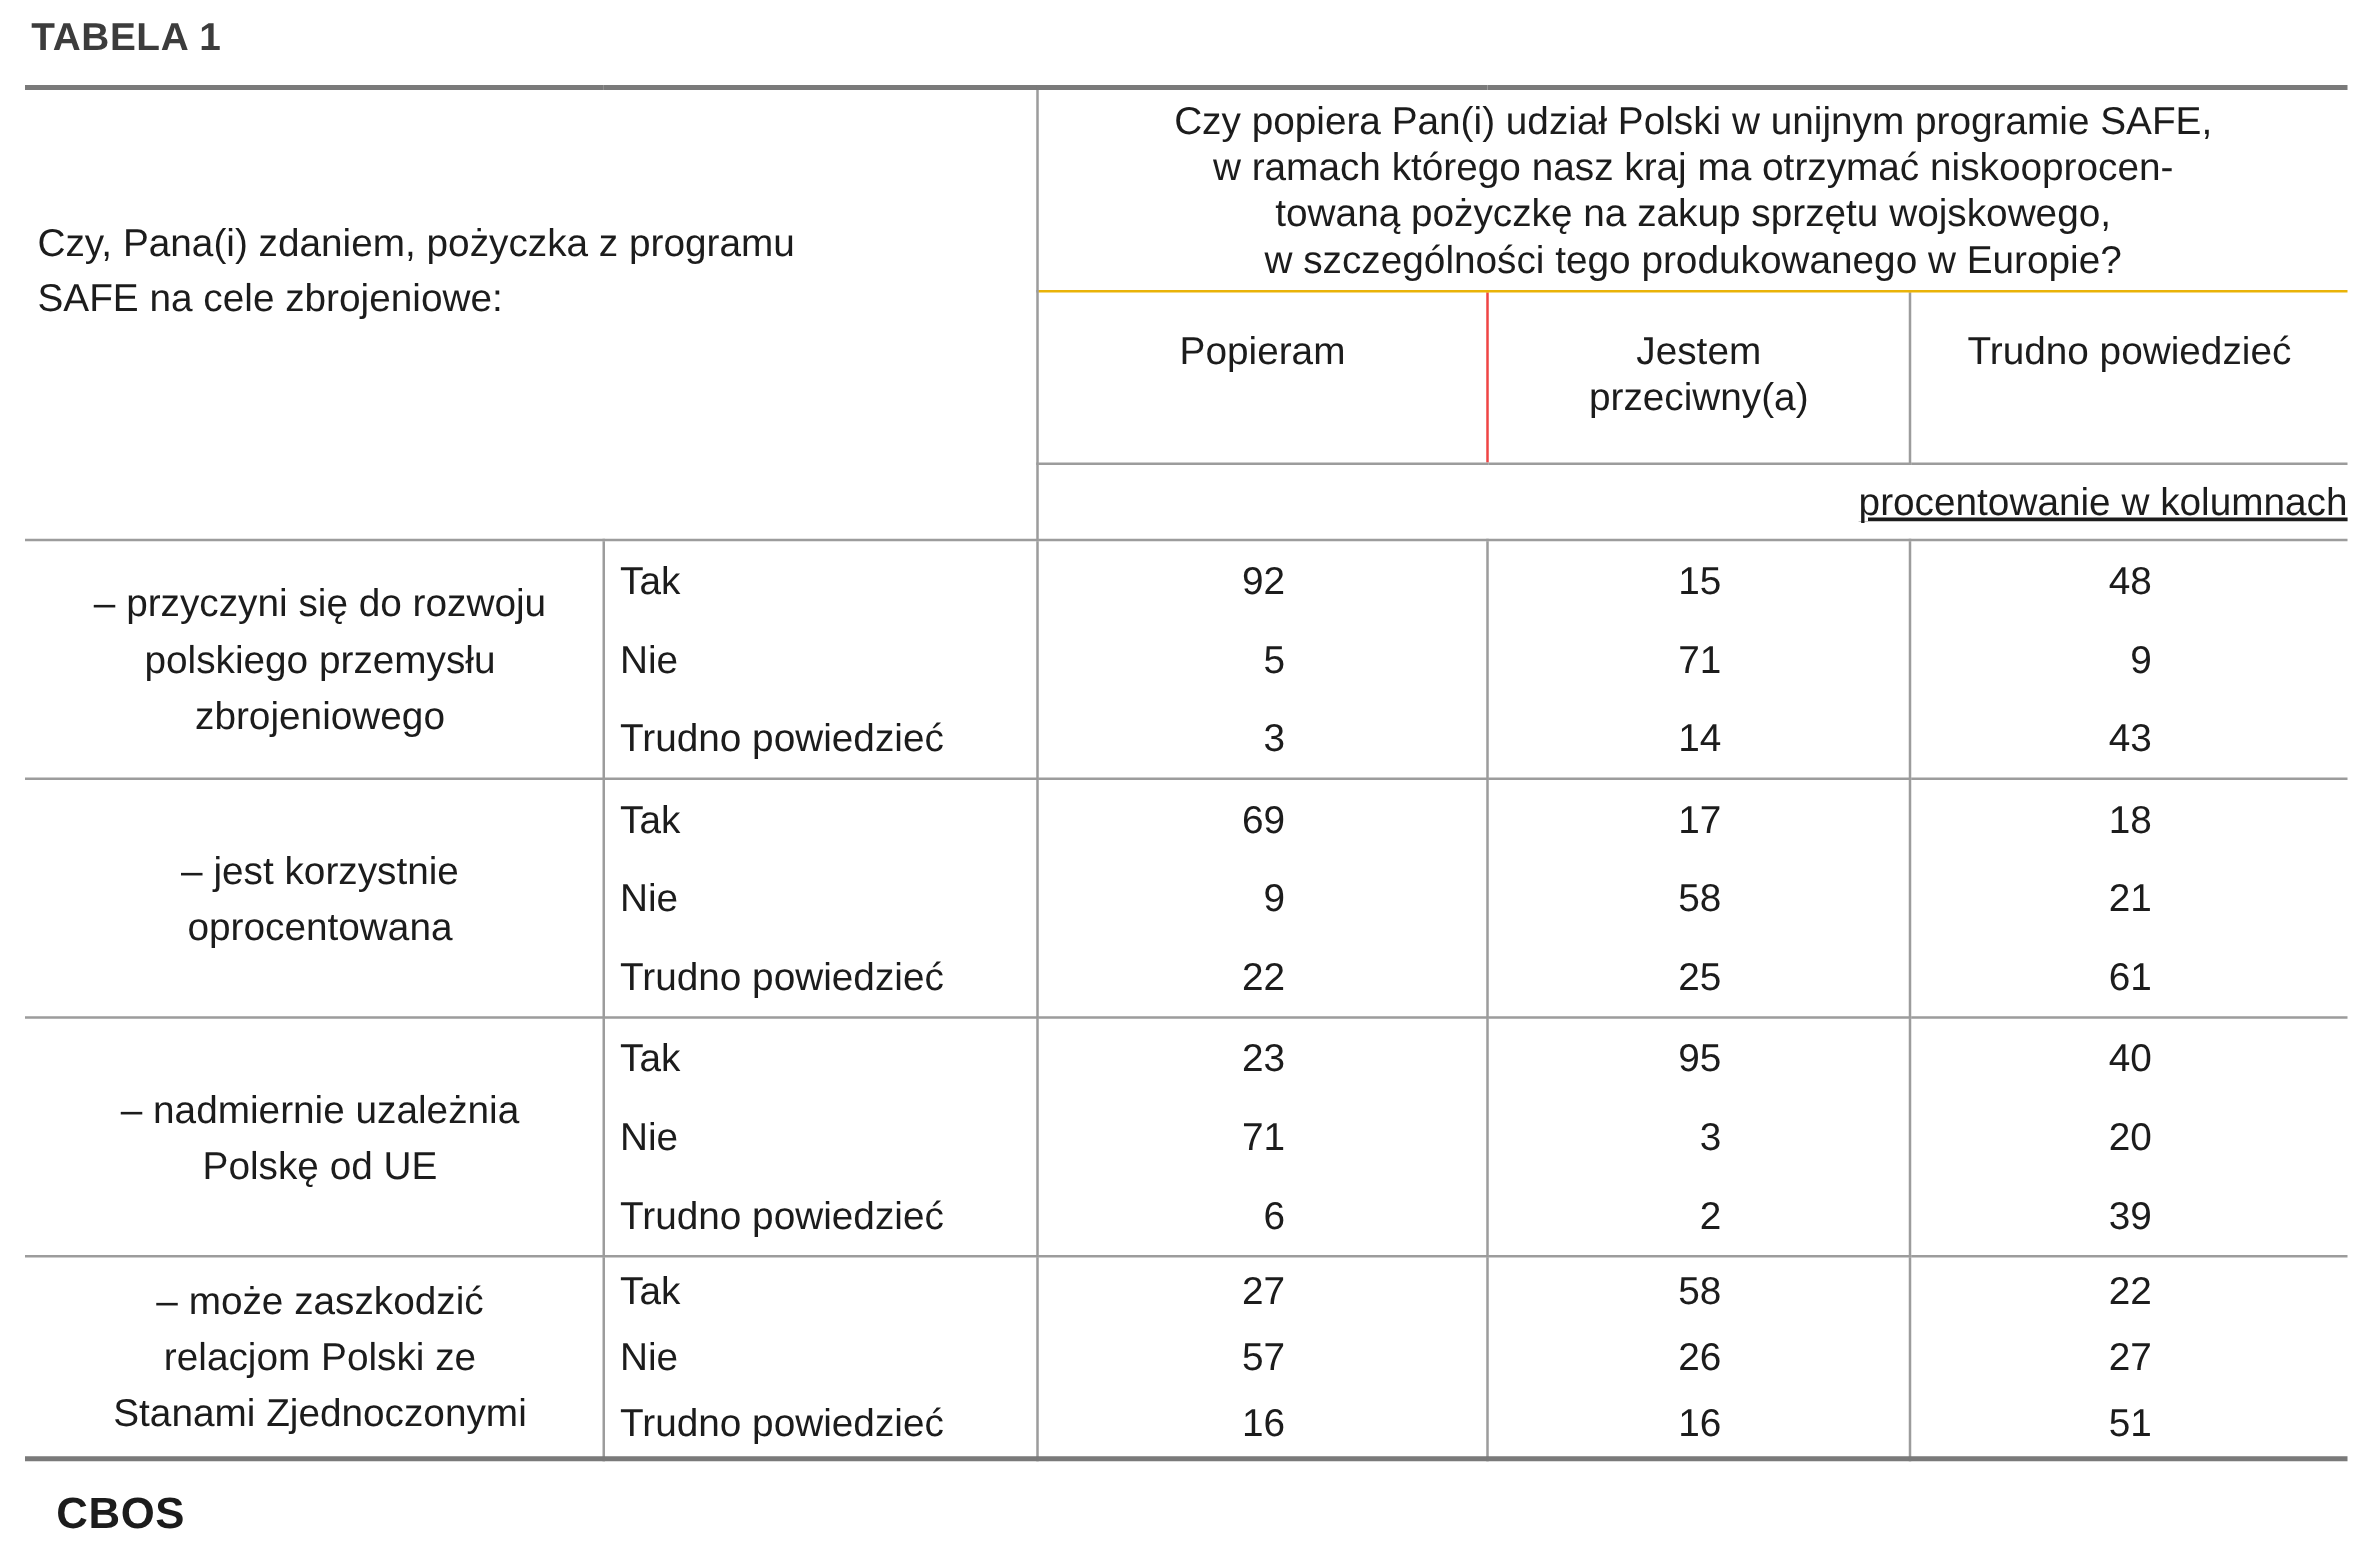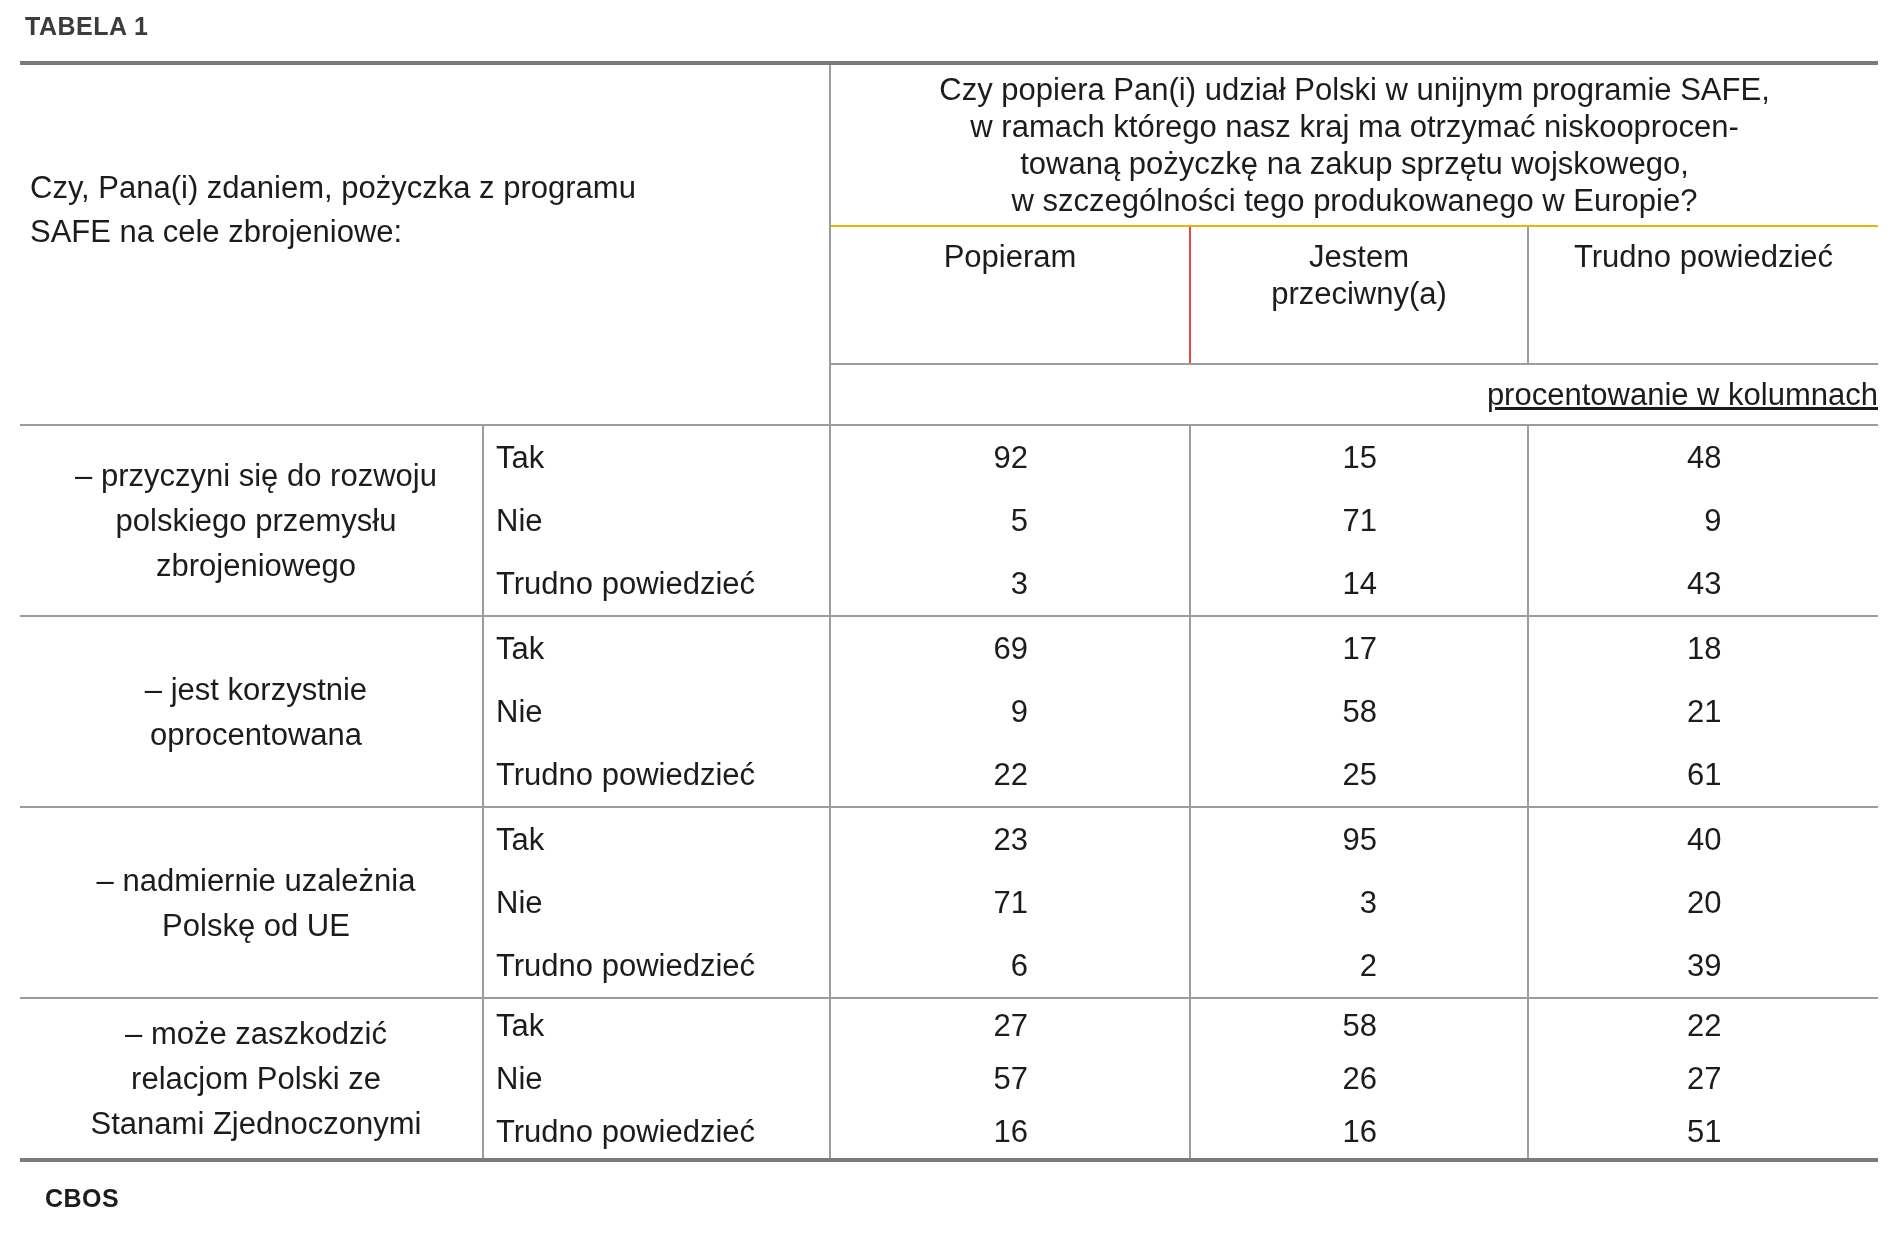--- a/index.html
+++ b/index.html
@@ -11,21 +11,21 @@
   }
   .page {
     position: relative;
     width: 1891px;
     height: 1233px;
     background: #ffffff;
     overflow: hidden;
   }
   .title {
     margin: 12px 0 0 25px;
-    font-size: 25px;
+    font-size: 31px;
     font-weight: bold;
     color: #3c3c3c;
     letter-spacing: 0.5px;
   }
   table.tbl {
     border-collapse: collapse;
     table-layout: fixed;
     width: 1858px;
     margin: 20px 0 0 20px;
     border-top: 4px solid #7a7a7a;
@@ -48,21 +48,21 @@
     border-bottom: 2px solid #eab308;
     text-align: center;
     line-height: 37px;
     padding: 6px 8px;
     vertical-align: middle;
   }
   .subhead {
     border-bottom: 2px solid #9c9c9c;
     text-align: center;
     vertical-align: top;
-    padding-top: 11px;
+    padding-top: 28px;
     line-height: 37px;
   }
   .subhead.mid { border-left: 2px solid #ef4444; border-right: 2px solid #9c9c9c; }
   .note {
     border-bottom: 2px solid #9c9c9c;
     text-align: right;
     vertical-align: middle;
     text-decoration: underline;
   }
 
@@ -84,21 +84,21 @@
   .val.vr, .ans0 { border-right: 2px solid #9c9c9c; }
   .g123 .line { line-height: 63px; }
   .g4   .line { line-height: 53px; }
   .num {
     display: inline-block;
     width: 36px;
     text-align: right;
   }
   .cbos {
     margin: 22px 0 0 45px;
-    font-size: 25px;
+    font-size: 35px;
     font-weight: bold;
     color: #1c1c1c;
     letter-spacing: 0.5px;
   }
 </style>
 </head>
 <body>
 
 <div class="page">
 

